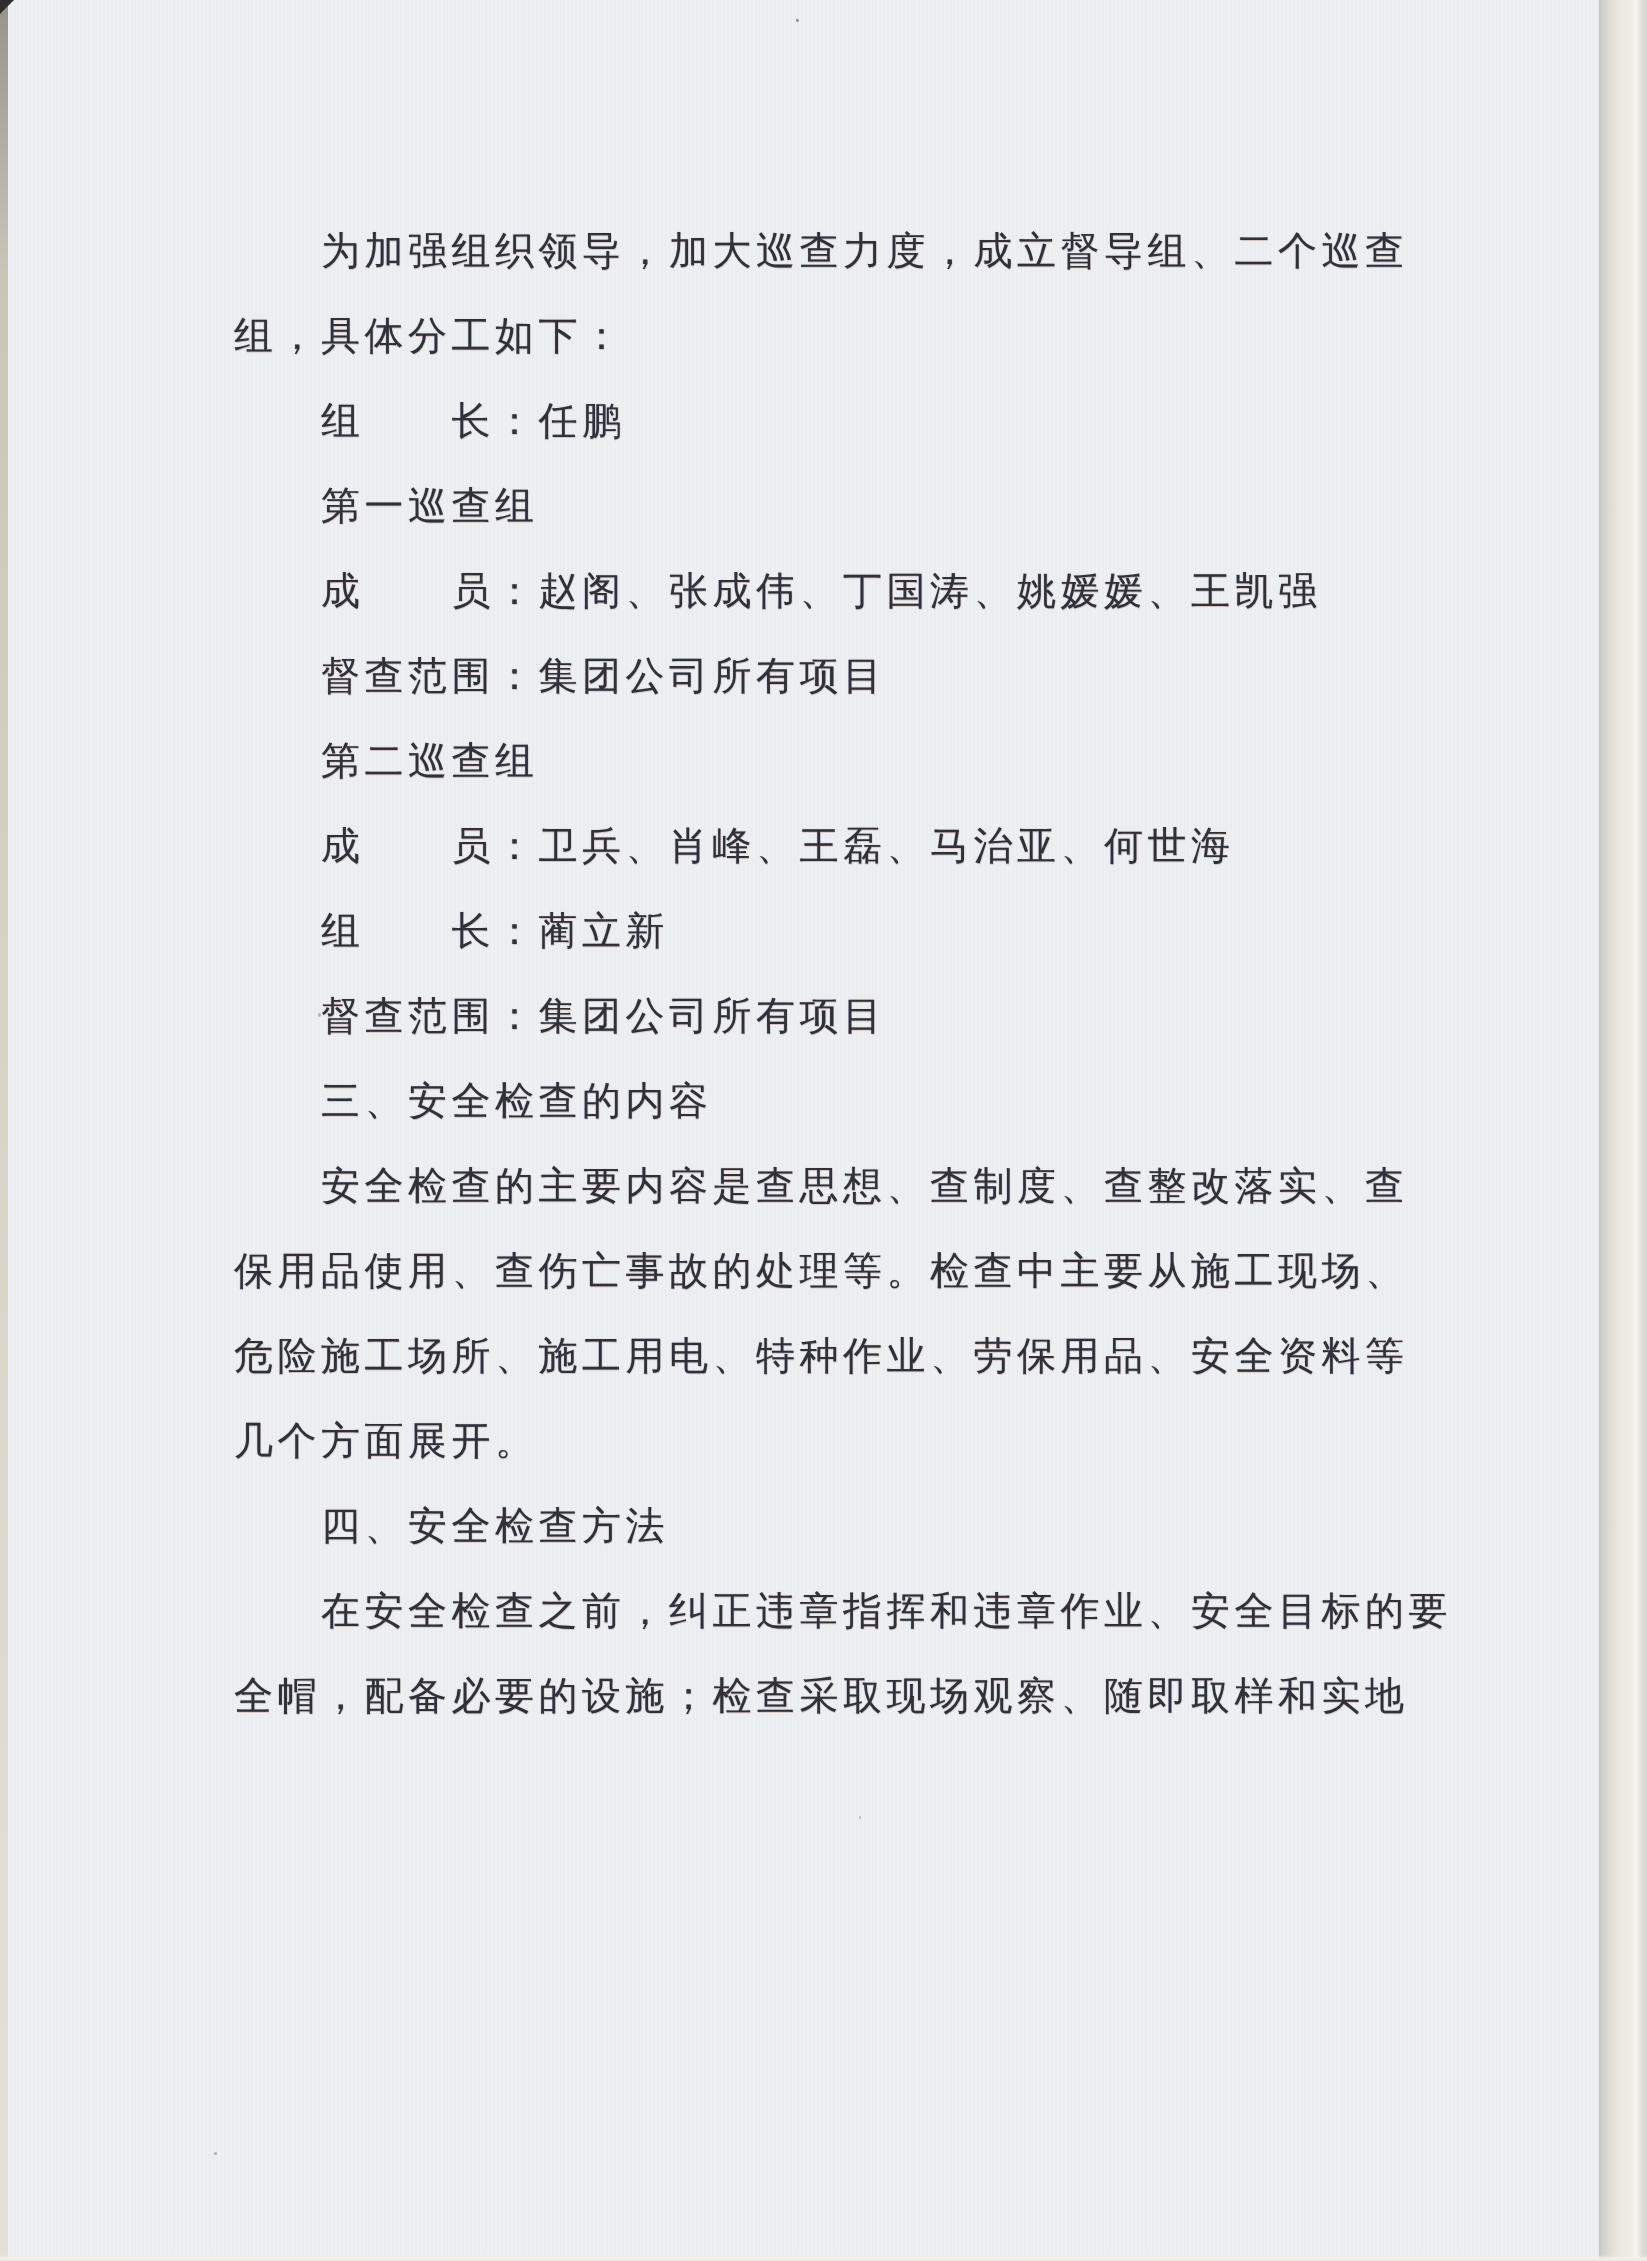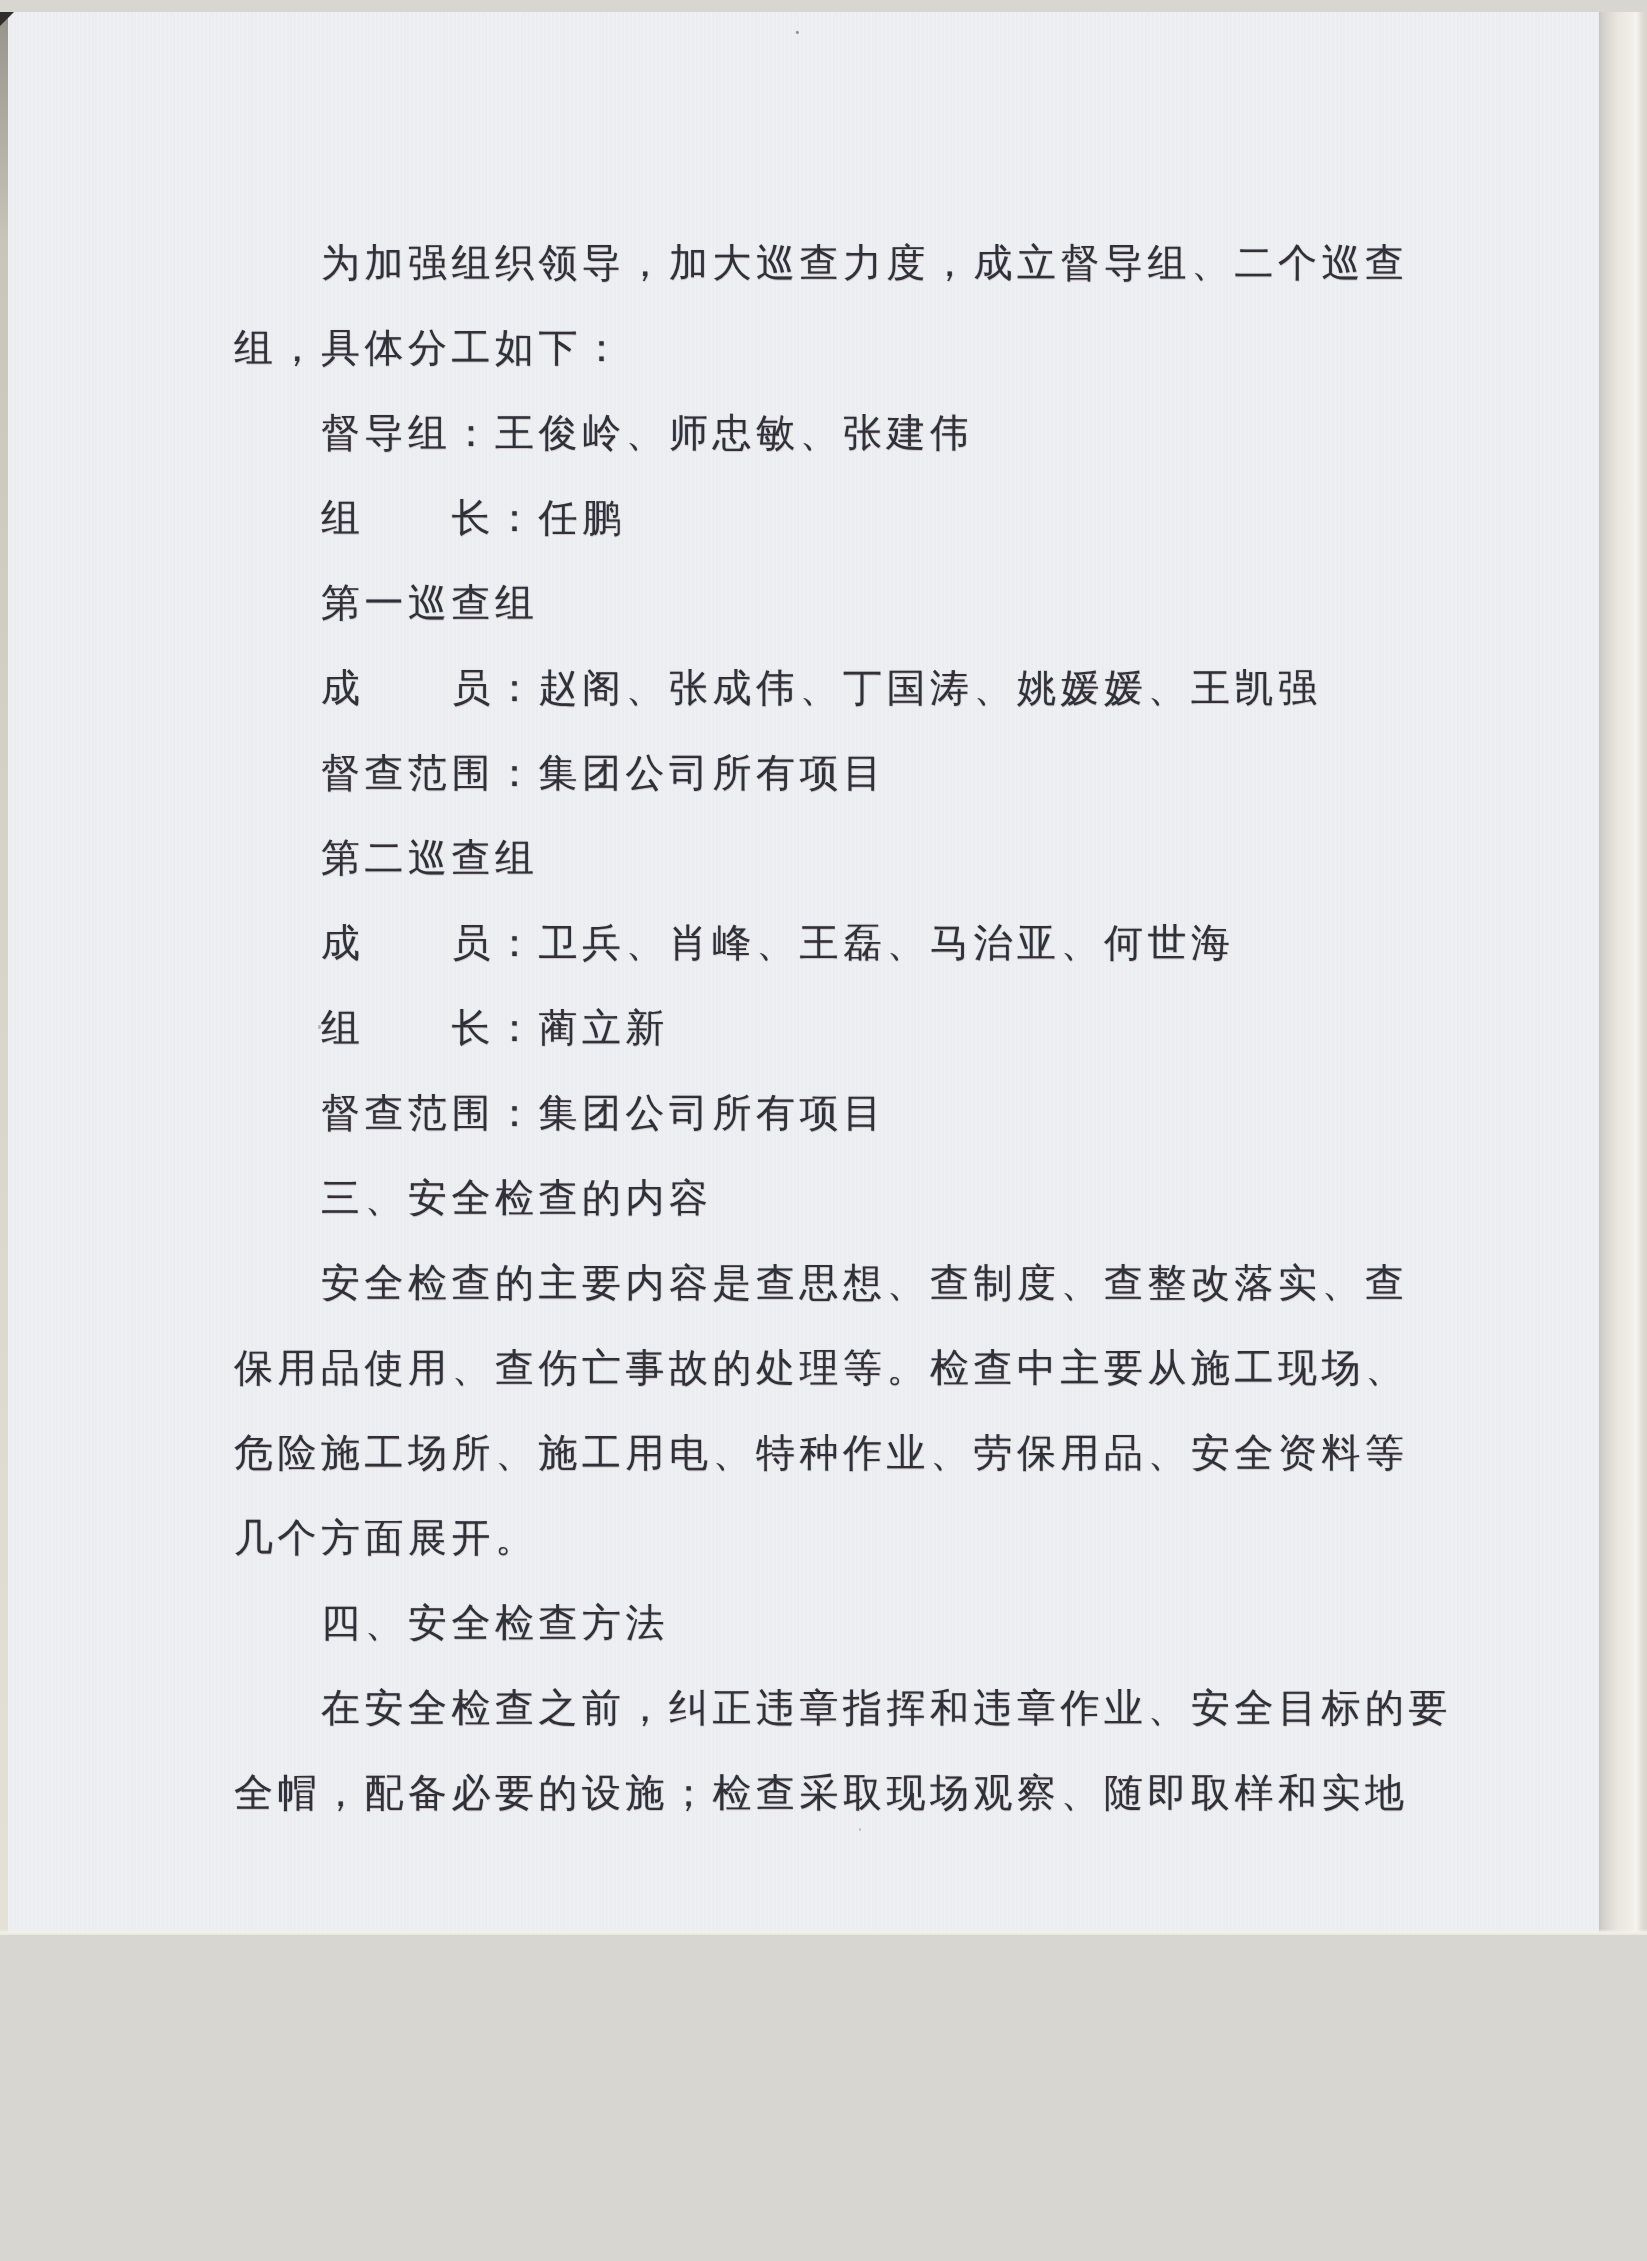--- a/index.html
+++ b/index.html
@@ -3,25 +3,24 @@
 <meta charset="utf-8">
 <style>
   html, body {
     margin: 0;
     padding: 0;
     background: #d8d6d0;
   }
   .scan-page {
     position: relative;
     width: 1647px;
-    height: 1923px;
+    height: 2261px;
     background: #edeff2;
     overflow: hidden;
     font-family: "Liberation Serif", "DejaVu Serif", serif;
-    margin-top: 12px;
   }
   
   .scan-page::after {
     content: "";
     position: absolute;
     inset: 0;
     pointer-events: none;
     background: repeating-linear-gradient(
       90deg,
       rgba(255,255,255,0.03) 0px, rgba(255,255,255,0.03) 1.9px,
@@ -106,21 +105,20 @@
   <div class="bottom-edge"></div>
 
   <div class="speck s1"></div>
   <div class="speck s2"></div>
   <div class="speck s3"></div>
   <div class="speck s4"></div>
 
   <div class="doc-text">
     <div class="line">　　为加强组织领导，加大巡查力度，成立督导组、二个巡查</div>
     <div class="line">组，具体分工如下：</div>
-    <div class="line">　　督导组：王俊岭、师忠敏、张建伟</div>
     <div class="line">　　组　　长：任鹏</div>
     <div class="line">　　第一巡查组</div>
     <div class="line">　　成　　员：赵阁、张成伟、丁国涛、姚媛媛、王凯强</div>
     <div class="line">　　督查范围：集团公司所有项目</div>
     <div class="line">　　第二巡查组</div>
     <div class="line">　　成　　员：卫兵、肖峰、王磊、马治亚、何世海</div>
     <div class="line">　　组　　长：蔺立新</div>
     <div class="line">　　督查范围：集团公司所有项目</div>
     <div class="line">　　三、安全检查的内容</div>
     <div class="line">　　安全检查的主要内容是查思想、查制度、查整改落实、查</div>

